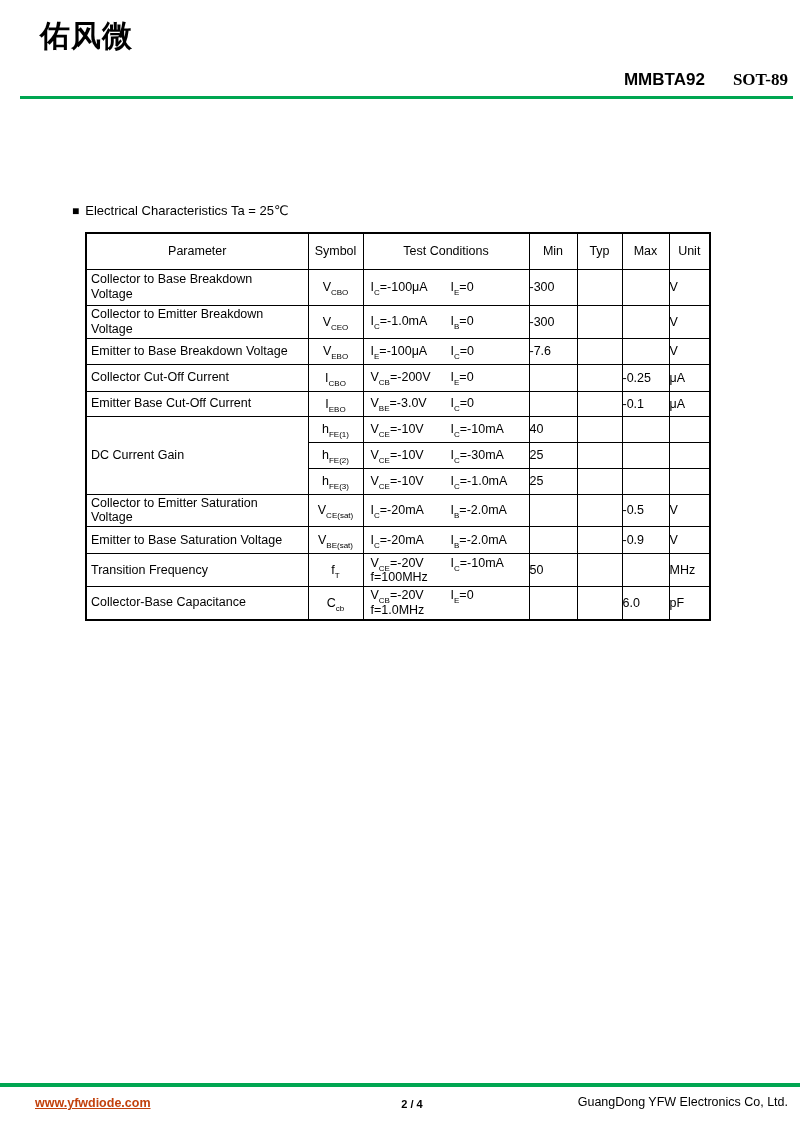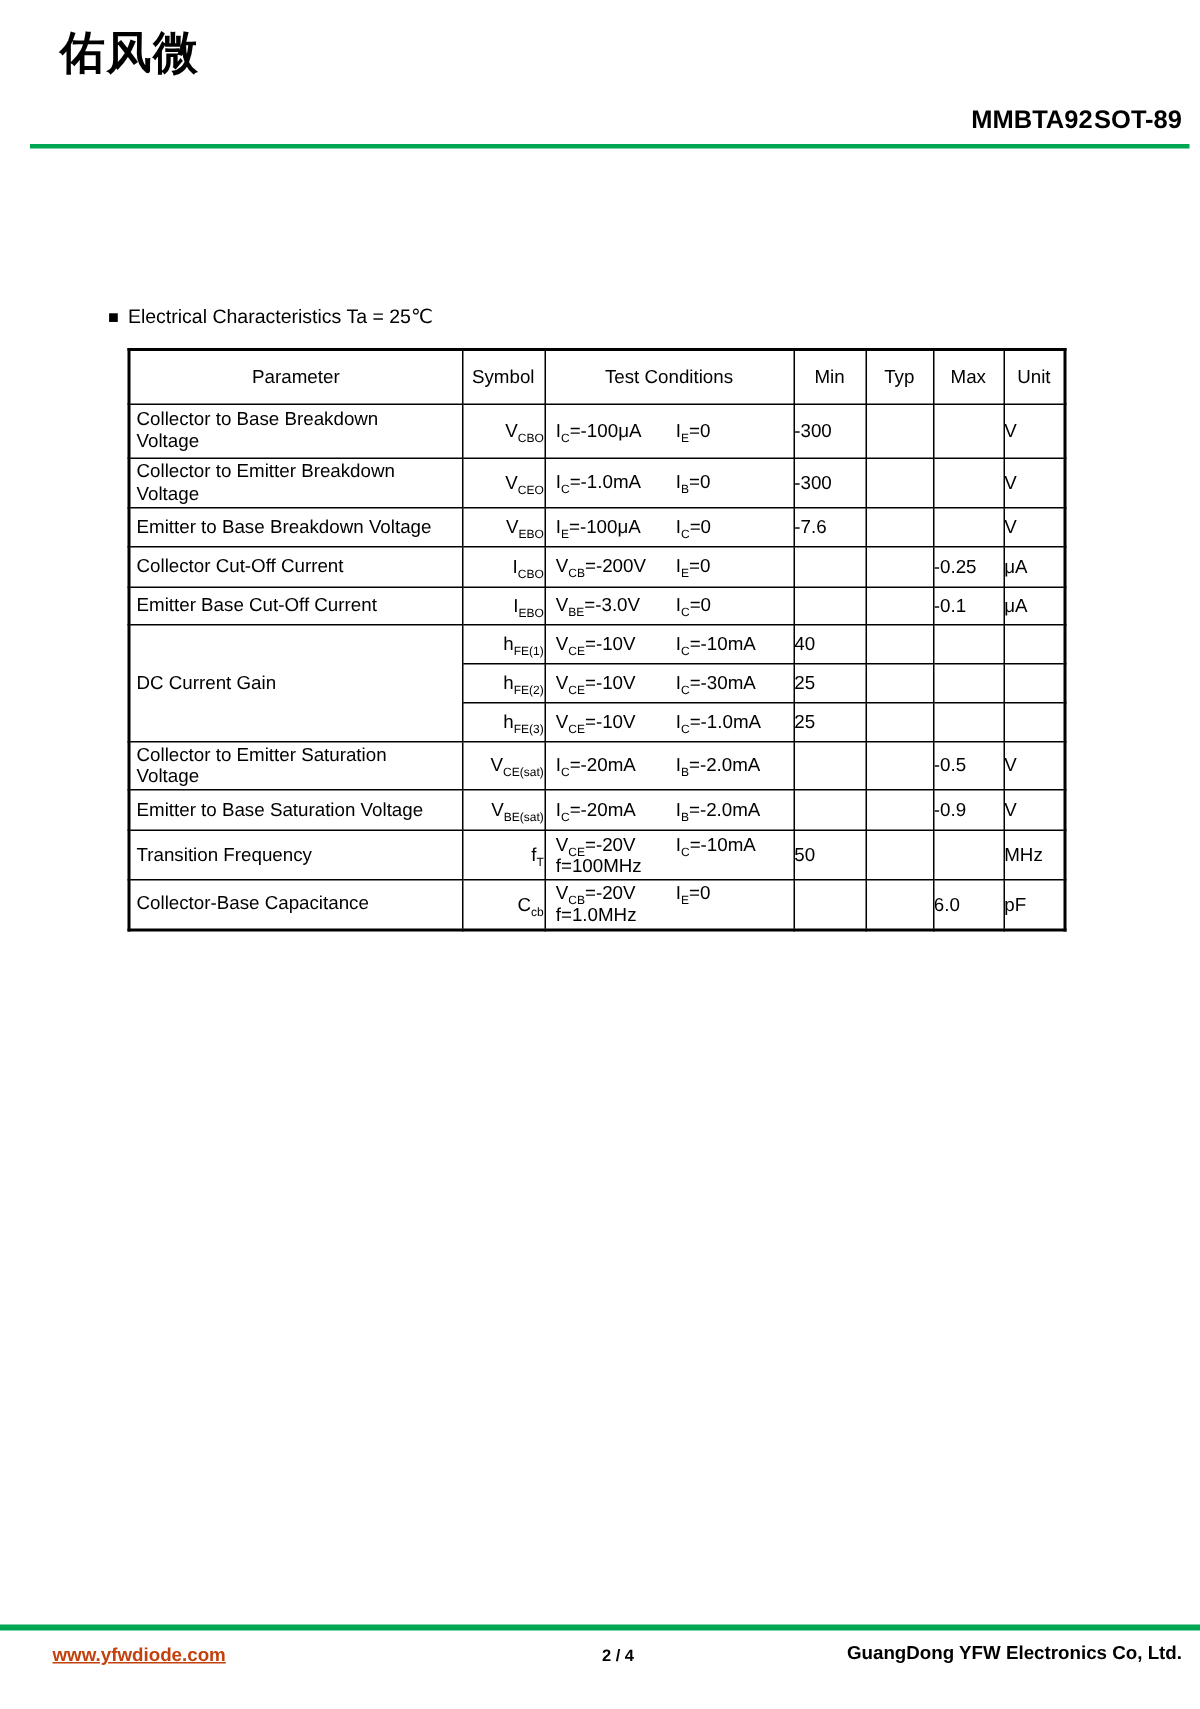--- a/index.html
+++ b/index.html
@@ -11,44 +11,44 @@
   .logo{position:absolute;left:40px;top:18px;}
   .logo-row{display:flex;align-items:flex-start;height:40px;}
   .logo-yf{font-size:49px;font-weight:bold;line-height:38px;color:#2fa84f;letter-spacing:-2px;}
   .logo-w{margin-left:3px;margin-top:1px;}
   .logo-reg{width:13px;height:13px;border:1.5px solid #666;border-radius:50%;
     font-size:8px;line-height:13px;text-align:center;color:#444;font-weight:bold;
     display:inline-block;margin-left:2px;margin-top:-4px;}
   .logo-cn{font-size:30px;font-weight:bold;letter-spacing:1px;margin-top:3px;line-height:30px;}
   
   .part-header{position:absolute;top:70px;right:12px;font-size:17px;font-weight:bold;}
-  .part-header .pkg{margin-left:1px;}
+  .part-header .pkg{margin-left:28px;font-family:Liberation Serif, serif;}
   .rule-top{position:absolute;left:20px;right:7px;top:96px;height:3px;background:#00a651;}
   
   .section-head{position:absolute;left:72px;top:203px;font-size:13px;}
   .section-bullet{font-size:12px;margin-right:6px;}
   
   .spec-wrap{position:absolute;left:85px;top:232px;}
   table{border-collapse:collapse;table-layout:fixed;border:2px solid #000;font-size:12.5px;}
   th,td{border:1px solid #000;padding:0;overflow:hidden;}
   thead tr{height:36px;}
   th{font-weight:normal;font-size:12.5px;text-align:center;}
   .c-param{text-align:left;padding:1px 2px 1px 4px;line-height:1.18;white-space:pre-line;}
-  .c-sym{text-align:right;}
+  .c-sym{text-align:center;}
   .c-cond{text-align:left;padding-left:7px;line-height:1.15;}
   .c-num{text-align:left;}
   sub{font-size:8px;line-height:0;}
   .ci{white-space:nowrap;}
   .ci-first{display:inline-block;min-width:80px;}
   
   .rule-bottom{position:absolute;left:0;right:0;top:1083px;height:4px;background:#00a651;}
   .footer-link{position:absolute;left:35px;top:1096px;font-size:12.5px;font-weight:bold;
     color:#c2410c;text-decoration:underline;cursor:pointer;}
   .footer-page{position:absolute;left:0;right:0;top:1098px;text-align:center;font-size:11px;font-weight:bold;padding-left:24px;}
-  .footer-co{position:absolute;right:12px;top:1095px;font-size:12.5px;font-weight:bold;padding-left:40px;}
+  .footer-co{position:absolute;right:12px;top:1095px;font-size:12.5px;font-weight:normal;padding-left:40px;}
 </style>
 </head>
 <body>
 
 <div class="logo">
   <div class="logo-cn">佑风微</div>
 </div>
 
 <div class="part-header">
   <span>MMBTA92</span><span class="pkg">SOT-89</span>

